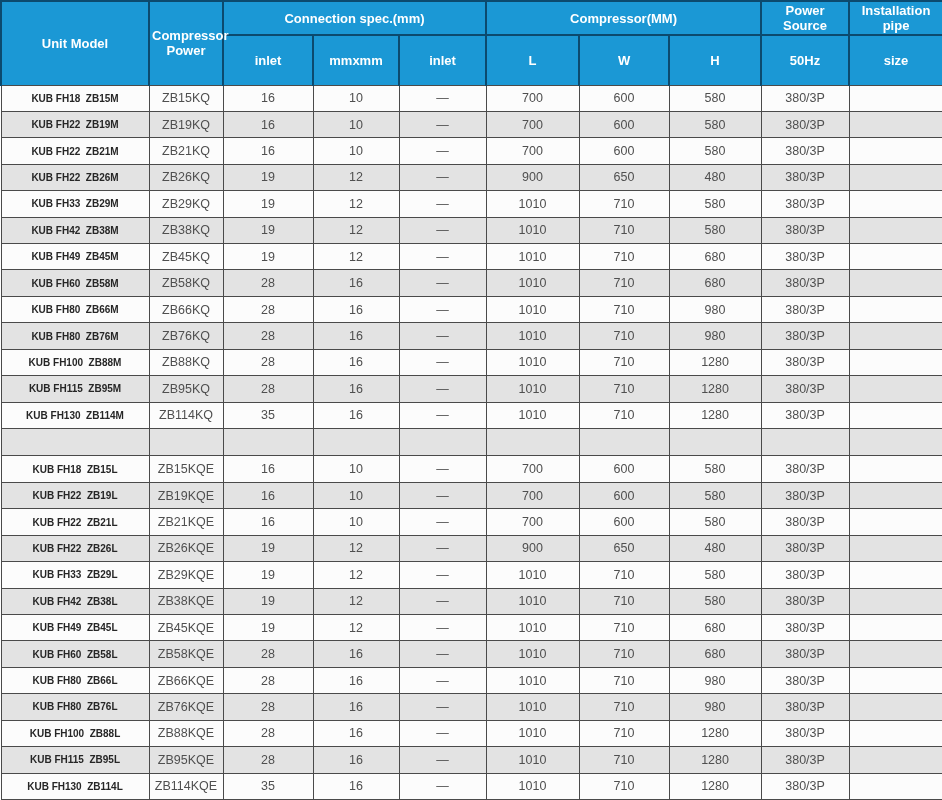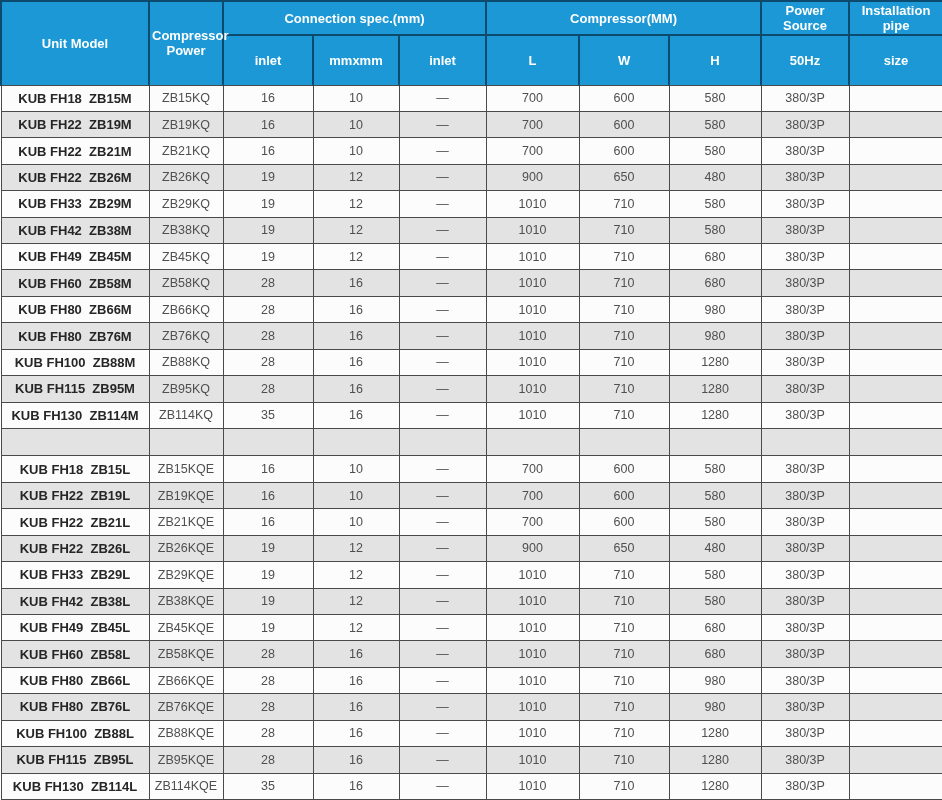--- a/index.html
+++ b/index.html
@@ -43,21 +43,21 @@
     text-align: center;
     vertical-align: middle;
     font-size: 12.5px;
     color: var(--num-text);
     padding: 0 2px;
     height: 26px;
     overflow: hidden;
   }
   tbody td.col-0 {
     font-weight: bold;
-    font-size: 13px;
+    font-size: 10px;
     color: var(--unit-text);
     white-space: pre;
   }
   tbody tr:nth-child(odd)  { background: var(--row-white); }
   tbody tr:nth-child(even) { background: var(--row-gray); }
   tbody.separator tr { background: var(--row-gray); }
   tbody.separator td { height: 27px; }
 </style>
 </head>
 <body>

